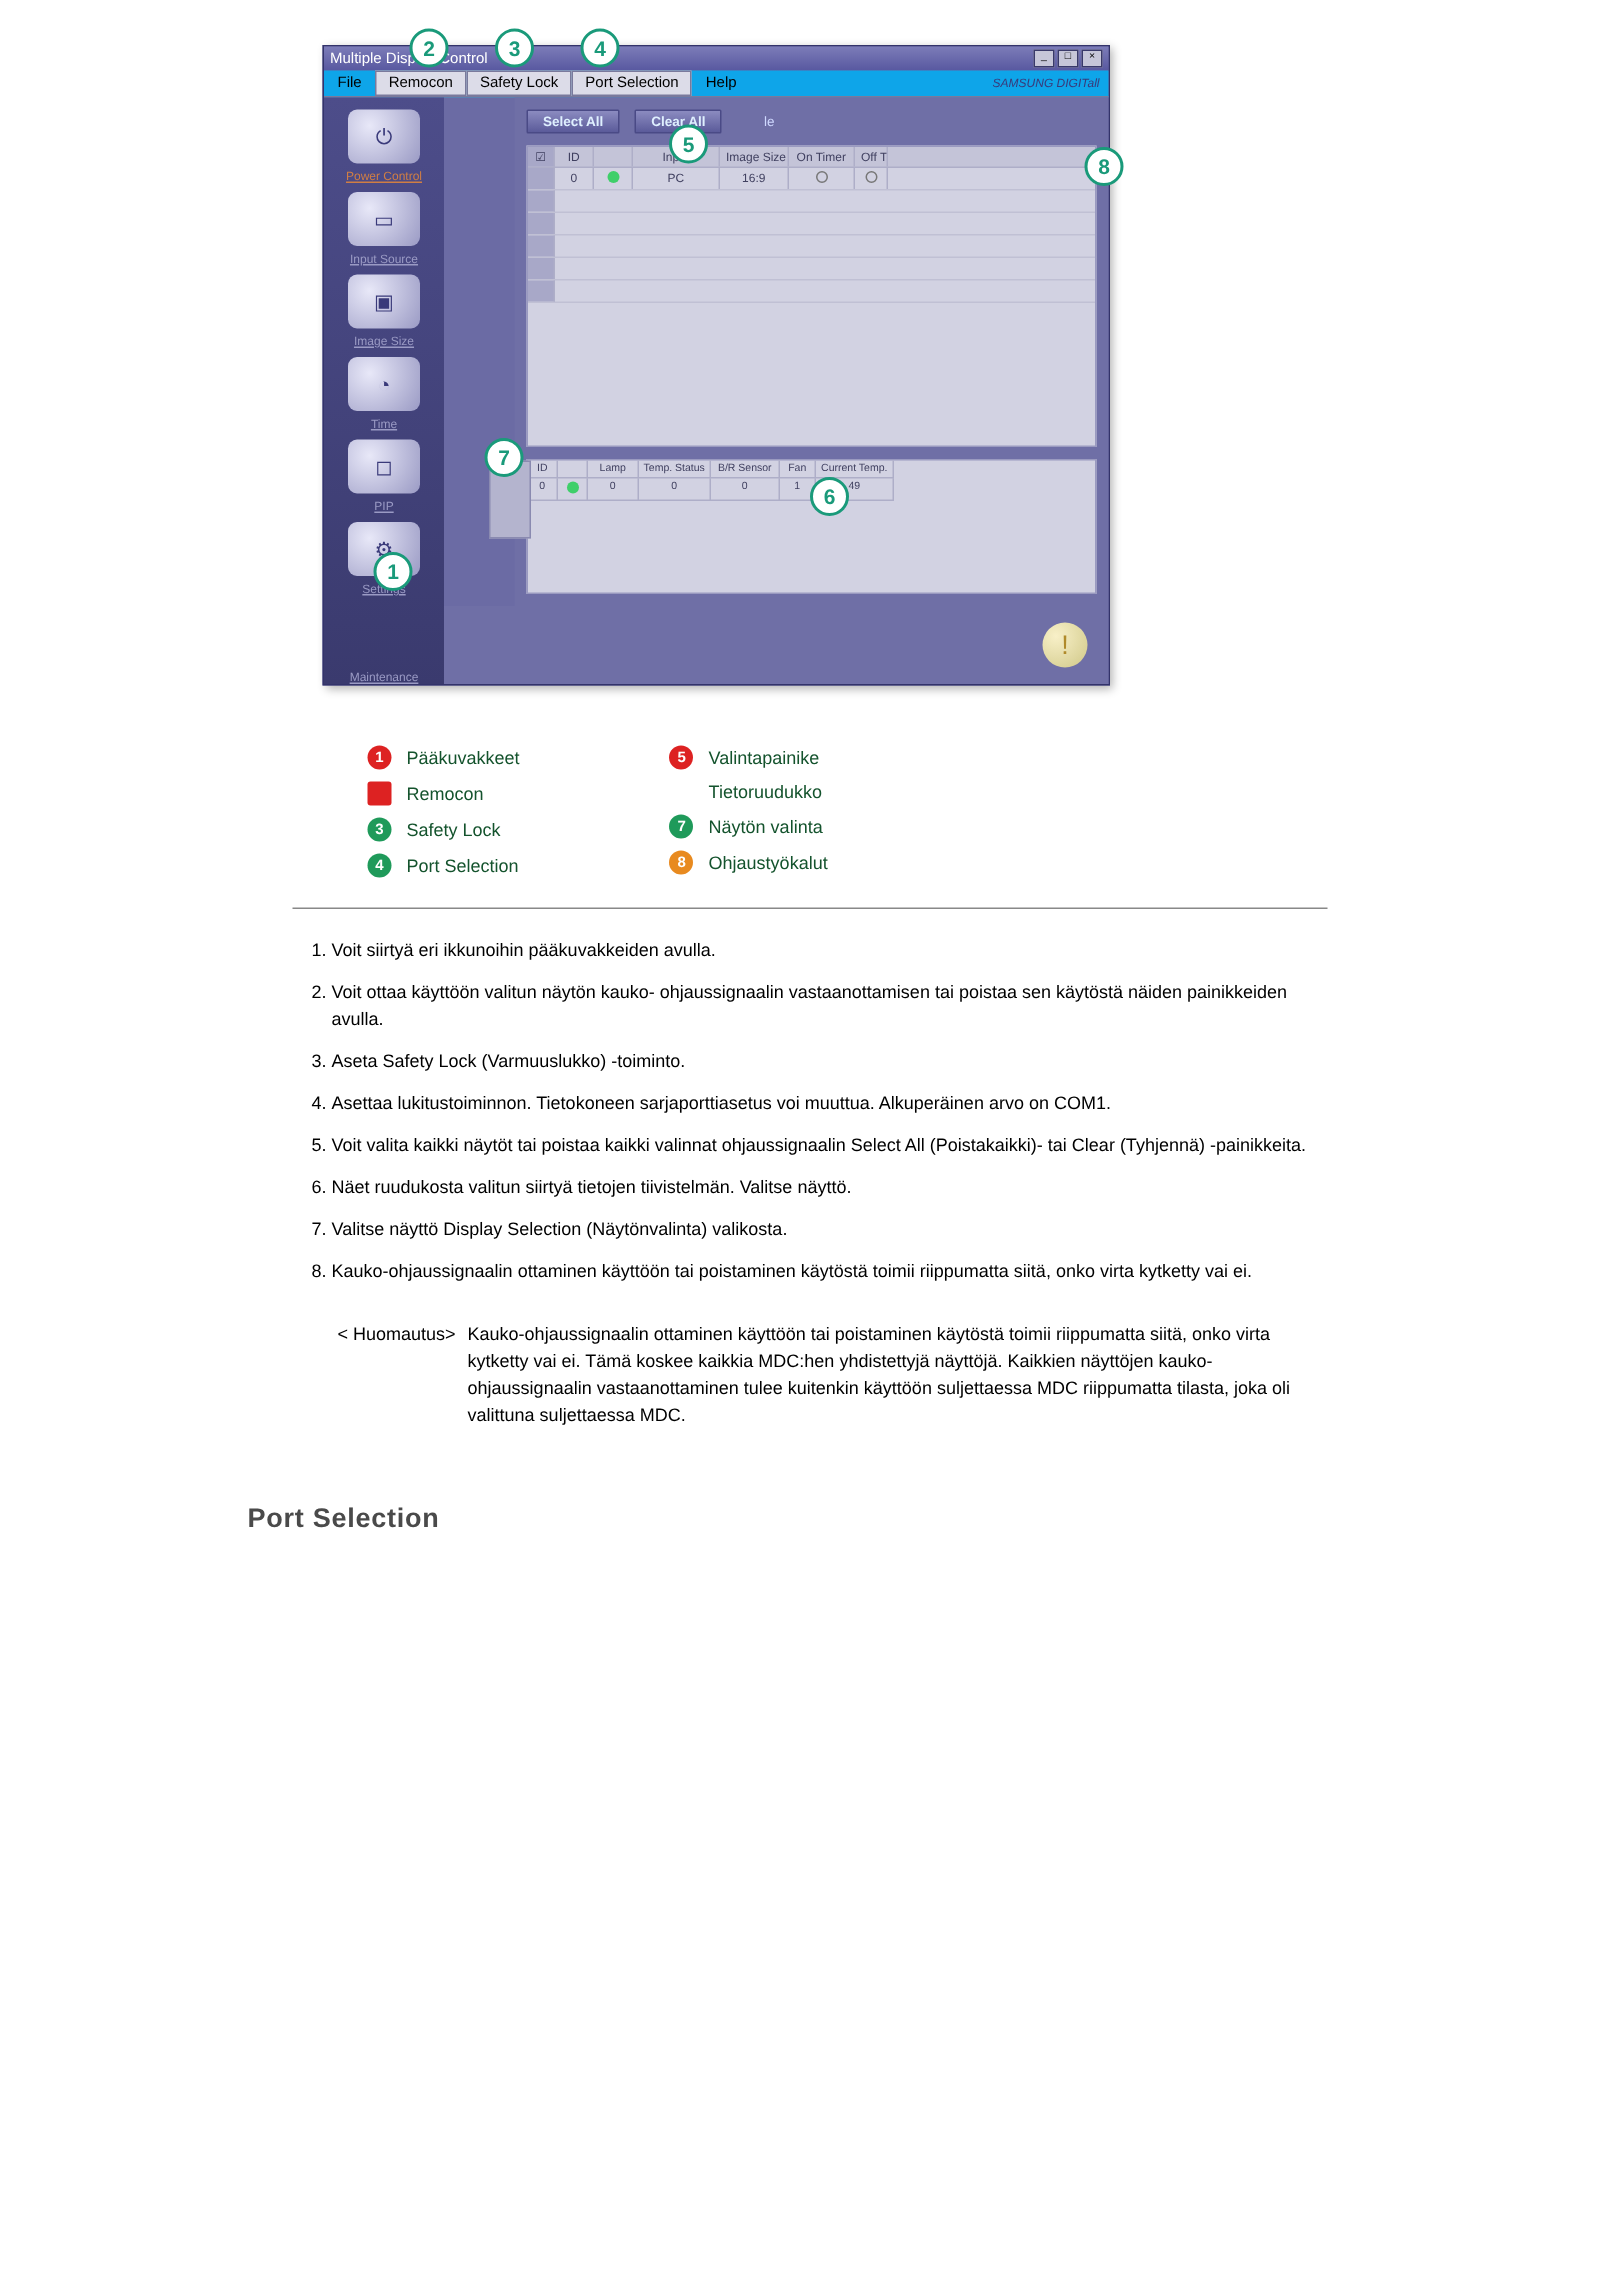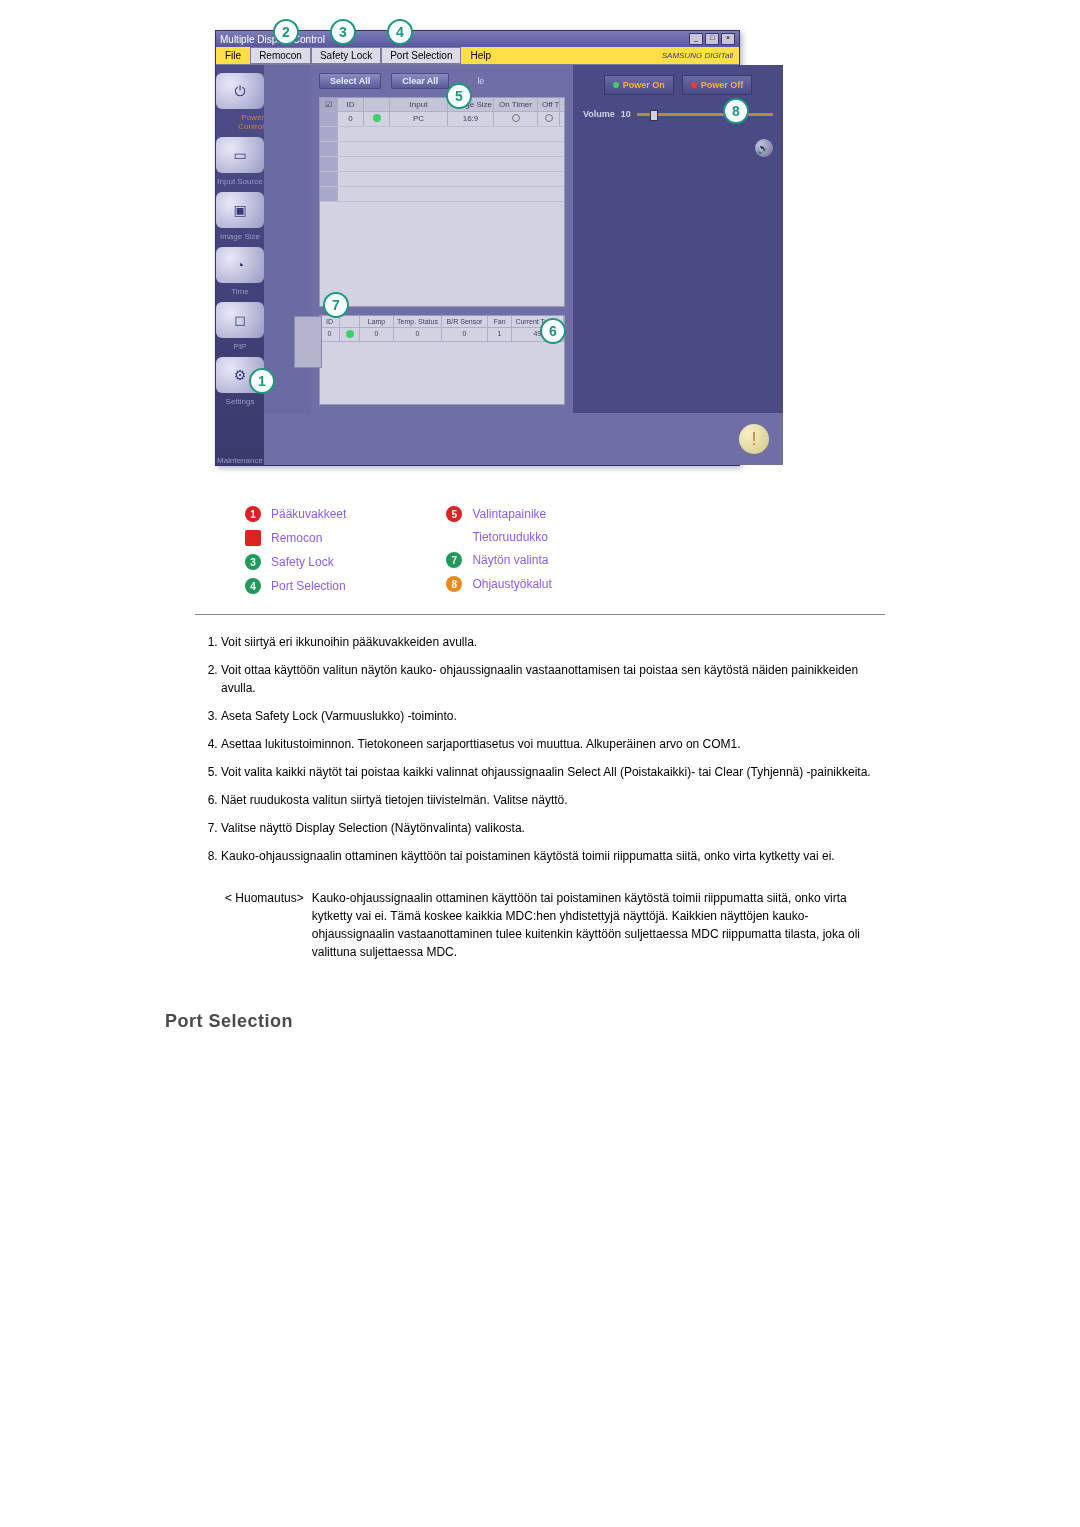--- a/index.html
+++ b/index.html
@@ -45,21 +45,21 @@
     width: 12px;
     height: 10px;
     background: #c6c6d8;
     border: 1px solid #3a3a6a;
     font-size: 7px;
     line-height: 8px;
     text-align: center;
     color: #000;
   }
   .menubar {
-    background: #fde047;
+    background: #0ea5e9;
     display: flex;
     font-size: 10px;
     align-items: center;
     border-bottom: 1px solid #7a7a9c;
   }
   .menu-item {
     padding: 2px 8px;
     border: 1px solid transparent;
   }
   .menu-item.box {
@@ -97,20 +97,21 @@
     align-items: center;
     justify-content: center;
     font-size: 14px;
     color: #3a3a7a;
   }
   .side-label {
     font-size: 8px;
     color: #d07e44;
     text-align: right;
     margin-top: -2px;
+    text-decoration: underline;
   }
   .side-label.muted {
     color: #9a9ac4;
   }
   .side-low {
     width: 48px;
     height: 40px;
     display: flex;
     align-items: center;
     justify-content: center;
@@ -317,21 +318,21 @@
     align-items: center;
     justify-content: center;
     color: #fff;
     font-size: 10px;
     font-weight: bold;
   }
   .nb-red { background: #d22; }
   .nb-orange { background: #e88a1f; }
   .nb-green { background: #1f9a5a; }
   .nb-square { border-radius: 2px; background: #d22; }
-  .leg-text { color: #8b5cf6; }
+  .leg-text { color: #14532d; }
   hr.div {
     border: none;
     border-top: 1px solid #888;
     margin: 8px 30px 18px 30px;
   }
   ol.steps {
     margin: 0 30px;
     padding-left: 26px;
     font-size: 12px;
     line-height: 1.5;
@@ -474,40 +475,20 @@
                   <div class="bc-lamp">0</div>
                   <div class="bc-ts">0</div>
                   <div class="bc-br">0</div>
                   <div class="bc-fan">1</div>
                   <div class="bc-ct">49</div>
                 </div>
                 <div style="position:absolute;left:-26px;top:0;" class="disp-selector"></div>
               </div>
             </div>
 
-            <div class="right-panel">
-              <div class="pwrbtns">
-                <div class="pwrbtn">
-                  <span class="pwr-dot on"></span>
-                  <span>Power On</span>
-                </div>
-                <div class="pwrbtn">
-                  <span class="pwr-dot off"></span>
-                  <span>Power Off</span>
-                </div>
-              </div>
-              <div class="vol-row">
-                <span>Volume</span>
-                <span>10</span>
-                <div class="vol-bar">
-                  <div class="vol-knob"></div>
-                </div>
-              </div>
-              <div class="vol-sp">🔈</div>
-            </div>
           </div>
 
           <div class="footer-area" style="display:flex;align-items:center;justify-content:flex-end;background:#6f6fa6;padding:6px 14px;">
             <div class="warn-ic">!</div>
           </div>
         </div>
       </div>
     </div>
   </div>
 

